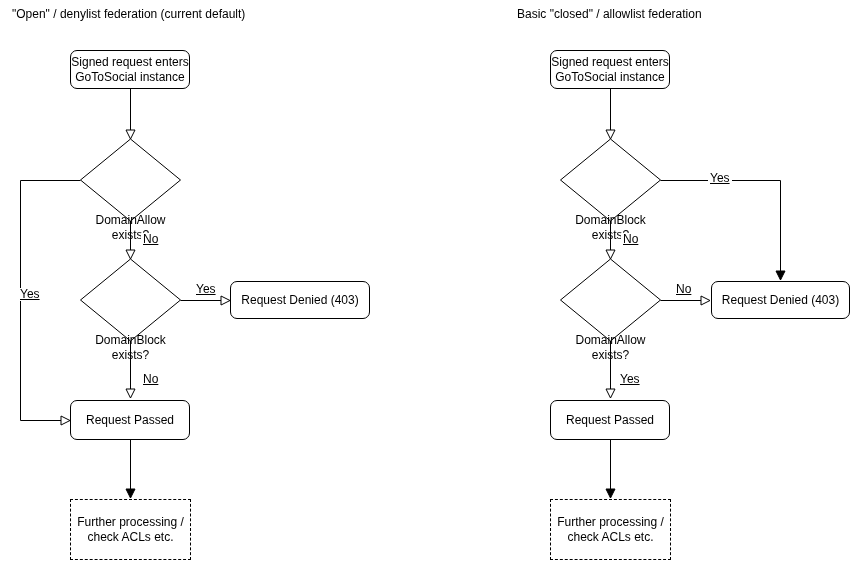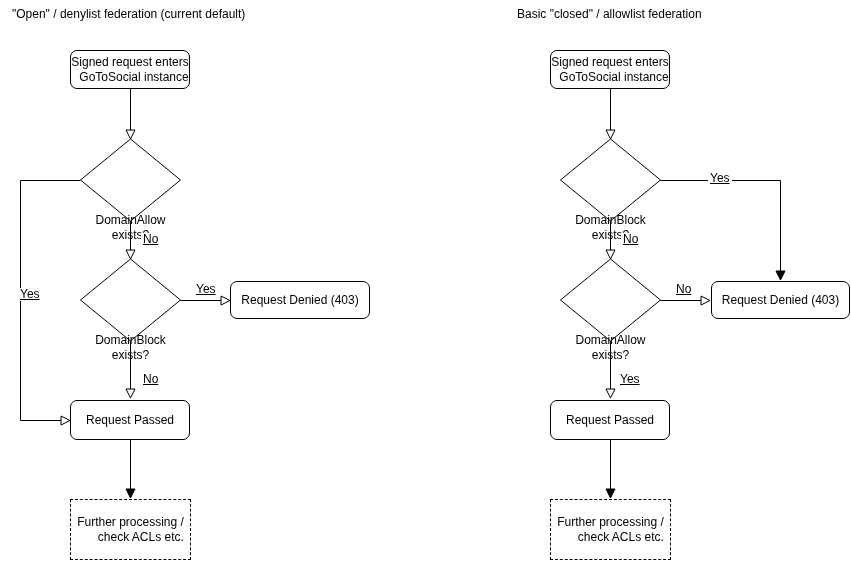--- a/index.html
+++ b/index.html
@@ -1,21 +1,21 @@
 <!DOCTYPE html>
 <html><head>
 <meta charset="utf-8">
 <style>
   html,body{margin:0;padding:0;background:#ffffff;}
   .canvas{position:relative;width:851px;height:561px;background:#ffffff;
     font-family:"Liberation Sans","DejaVu Sans",sans-serif;font-size:12px;color:#000;overflow:hidden;}
   .canvas svg{position:absolute;left:0;top:0;}
   .title{position:absolute;line-height:14px;white-space:nowrap;}
   .node{position:absolute;box-sizing:border-box;border:1px solid #000;border-radius:7px;background:#ffffff;
-    display:flex;align-items:center;justify-content:center;text-align:right;white-space:pre-line;line-height:15px;}
+    display:flex;align-items:center;justify-content:center;text-align:center;white-space:pre-line;line-height:15px;}
   .node.dashed{border-style:dashed;border-radius:0;}
   .dtext{position:absolute;text-align:center;white-space:pre-line;line-height:15px;margin-top:48px;}
   .elabel{position:absolute;background:#ffffff;line-height:13px;padding:0 2px;white-space:nowrap;text-decoration:underline;}
   .edge{stroke:#000;stroke-width:1;fill:none;}
   .diamond{stroke:#000;stroke-width:1;fill:#ffffff;}
   .ah-open{stroke:#000;stroke-width:1;fill:#ffffff;}
   .ah-fill{stroke:#000;stroke-width:1;fill:#000000;}
 </style>
 </head>
 <body>

